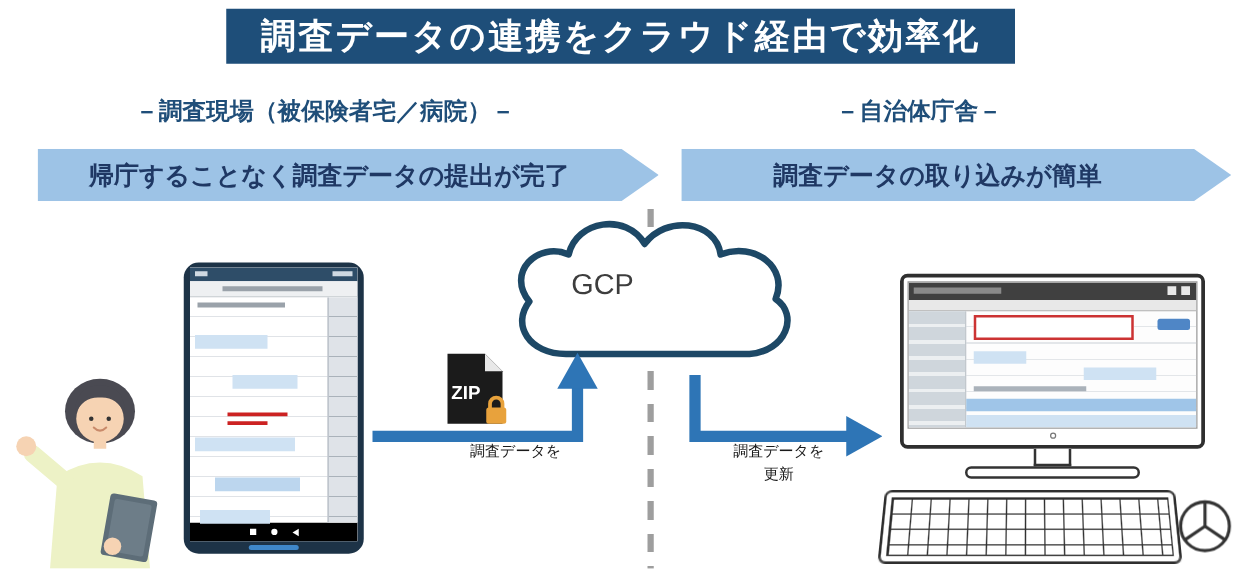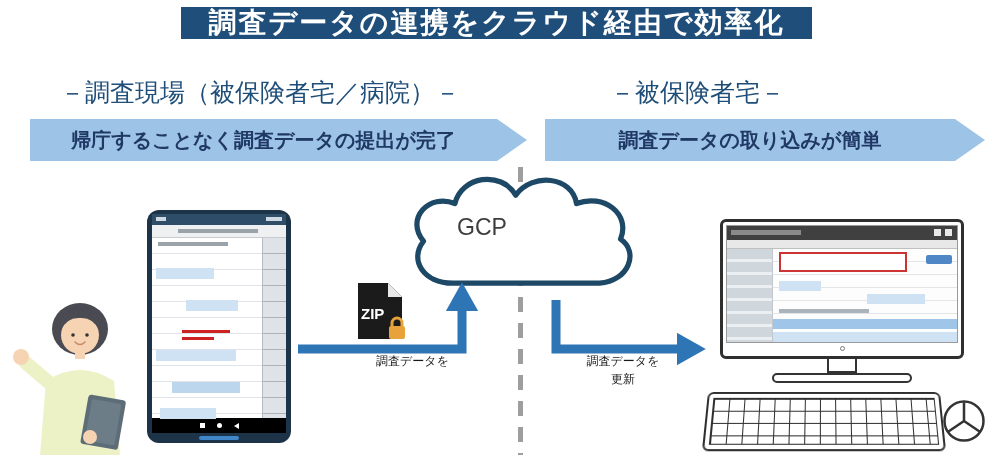--- a/index.html
+++ b/index.html
@@ -6,30 +6,30 @@
   html,body { background:#fff; }
   body {
     width:994px; height:455px;
     font-family:"Liberation Sans","DejaVu Sans",sans-serif;
     overflow:hidden;
   }
   .canvas { position:relative; width:994px; height:455px; background:#fff; overflow:hidden; }
 
   
   .title-banner {
-    position:absolute; left:181px; top:7px; width:631px; height:32px;
+    position:absolute; left:181px; top:7px; width:631px; height:44px;
     background:var(--banner-bg,#1e4e79); color:#fff;
     display:flex; align-items:center; justify-content:center;
     font-size:28px; font-weight:bold; letter-spacing:2px; white-space:nowrap;
   }
 
   
   .section-header {
-    position:absolute; top:76px; font-size:25px; font-weight:normal;
-    color:var(--header-text,#1f4e79); text-align:left; white-space:nowrap;
+    position:absolute; top:76px; font-size:19px; font-weight:bold;
+    color:var(--header-text,#1f4e79); text-align:center; white-space:nowrap;
   }
   .section-header.left  { left:60px;  width:400px; }
   .section-header.right { left:610px; width:250px; }
 
   
   .chevron {
     position:absolute; top:119px; height:42px;
     background:var(--chevron-bg,#9dc3e6);
     clip-path:polygon(0 0, calc(100% - 30px) 0, 100% 50%, calc(100% - 30px) 100%, 0 100%);
     display:flex; align-items:center; justify-content:center;
@@ -147,21 +147,21 @@
 </head>
 <body>
 
 <div class="canvas">
 
   <div class="title-banner">
     <span>調査データの連携をクラウド経由で効率化</span>
   </div>
 
   <div class="section-header left">－調査現場（被保険者宅／病院）－</div>
-  <div class="section-header right">－被保険者宅－</div>
+  <div class="section-header right">－自治体庁舎－</div>
 
   <div class="chevron right">調査データの取り込みが簡単</div>
   <div class="chevron left">帰庁することなく調査データの提出が完了</div>
 
   <div class="divider"></div>
 
   <svg class="cloud" viewBox="0 0 240 125">
     <path d="M54 108 C26 108 12 86 26 68 C8 46 32 22 56 32 C62 6 100 0 114 24 C130 2 168 6 172 32 C198 22 224 42 214 66 C232 78 222 106 194 108 Z" fill="#ffffff" style="stroke:var(--cloud-border,#1d4866)" stroke-width="5" stroke-linejoin="round"></path>
     <text x="58" y="62" font-size="22" fill="#3d3d3d">GCP</text>
   </svg>

